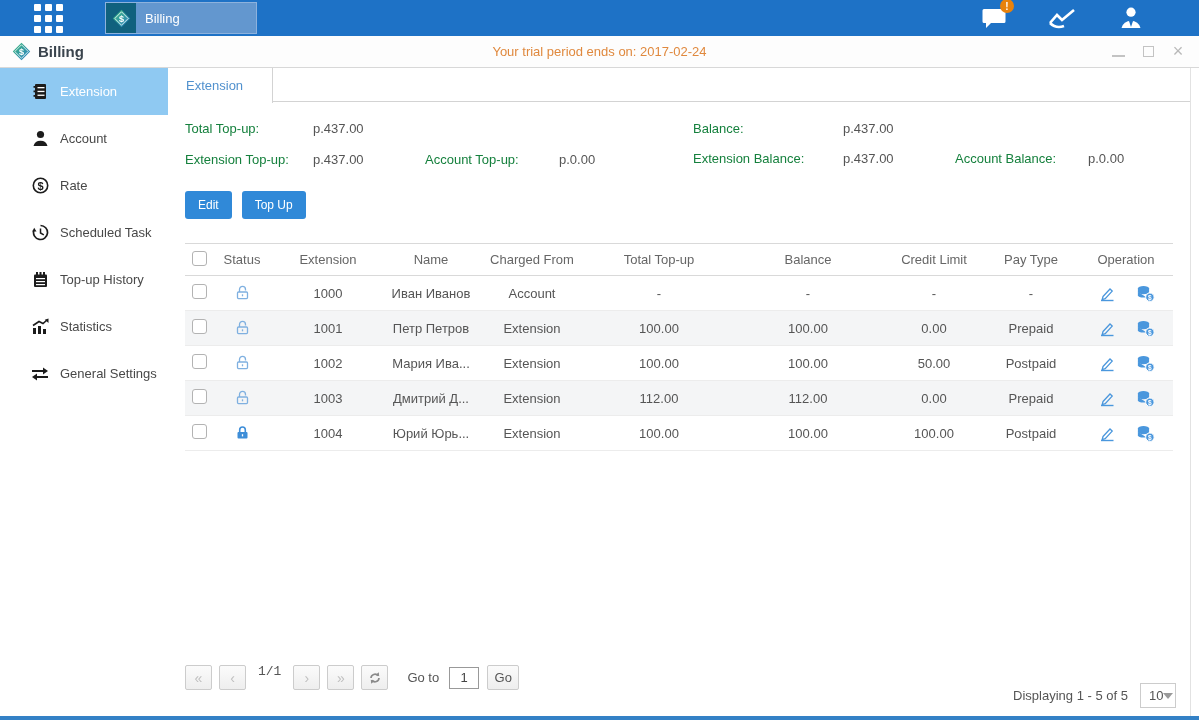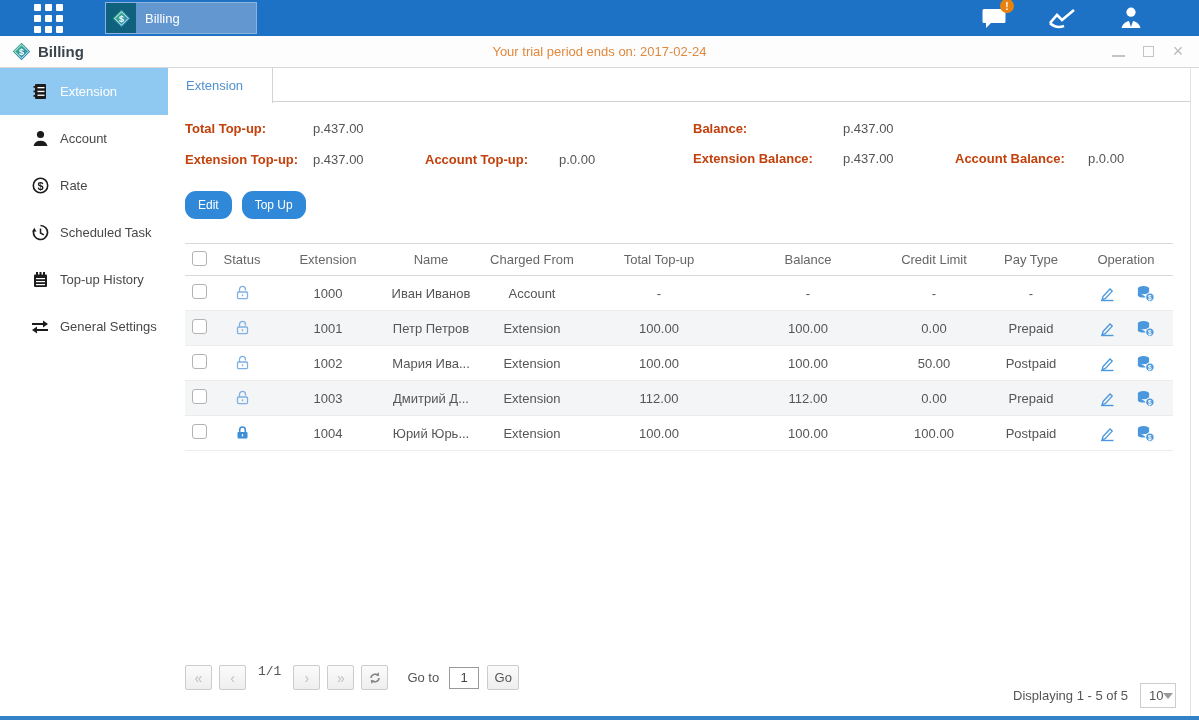--- a/index.html
+++ b/index.html
@@ -37,26 +37,26 @@
 
   .main { flex:1; position:relative; border-right:1px solid #e2e2e2; margin-right:12px; }
 
   .tabstrip { height:34px; border-bottom:1px solid #d3d3d3; display:flex; overflow:visible; }
   .tab { height:35px; width:105px; background:#fff; border-right:1px solid #d3d3d3; color:#5191ce; font-size:13px; display:flex; align-items:center; padding-left:18px; z-index:2; cursor:pointer; }
 
   
   .summary { margin:16px 17px 0; display:flex; font-size:13px; line-height:21px; }
   .summary .half-l { width:508px; display:grid; grid-template-columns:128px 112px 134px auto; row-gap:10px; }
   .summary .half-r { flex:1; display:grid; grid-template-columns:150px 112px 133px auto; row-gap:8px; }
-  .summary .lbl { font-weight:bold; color:#c2410c; }
+  .summary .lbl { font-weight:normal; color:#15803d; }
   .summary .val { color:#555; }
 
   
   .actions { margin:21px 0 0 17px; display:flex; gap:10px; }
-  .btn { background:#3089d8; color:#fff; font-size:12px; border:none; border-radius:11px; padding:7px 13px; cursor:pointer; }
+  .btn { background:#3089d8; color:#fff; font-size:12px; border:none; border-radius:3px; padding:7px 13px; cursor:pointer; }
 
   
   .tbl { margin:24px 17px 0 17px; font-size:13px; color:#555; }
   .tbl-header, .tbl-row { display:grid; grid-template-columns:28px 58px 114px 92px 110px 144px 154px 98px 96px 94px; align-items:center; }
   .tbl-header { height:33px; border-top:1px solid #d9d9d9; border-bottom:1px solid #d9d9d9; color:#666; background:#fff; }
   .tbl-row { height:35px; border-bottom:1px solid #ececec; }
   .tbl-row:nth-child(odd) { background:#f4f5f6; }
   .cell-c { text-align:center; }
   .cb { width:15px; height:15px; border:1px solid #b3b3b3; border-radius:3px; background:#fff; display:inline-block; cursor:pointer; }
   .lock { display:inline-flex; justify-content:center; width:100%; cursor:pointer; }
@@ -206,20 +206,32 @@
           <rect x="11" y="1" width="2" height="4" fill="#1c1c1c"></rect>
           <rect x="4" y="7" width="9" height="1.2" fill="#fff"></rect>
           <rect x="4" y="10" width="9" height="1.2" fill="#fff"></rect>
           <rect x="4" y="13" width="9" height="1.2" fill="#fff"></rect>
         </svg>
       </span>
       <span>Top-up History</span>
     </div>
     <div class="side-item">
       <span class="ic">
+        <svg width="18" height="17" viewBox="0 0 18 17">
+          <rect x="2" y="10" width="3" height="6" fill="#1c1c1c"></rect>
+          <rect x="7" y="8" width="3" height="8" fill="#1c1c1c"></rect>
+          <rect x="12" y="11" width="3" height="5" fill="#1c1c1c"></rect>
+          <polyline points="2,7.5 8,3.5 12,5.5 16,2" fill="none" stroke="#1c1c1c" stroke-width="1.6"></polyline>
+          <polygon points="17.5,0.5 17.5,5 13.8,1.8" fill="#1c1c1c"></polygon>
+        </svg>
+      </span>
+      <span>Statistics</span>
+    </div>
+    <div class="side-item">
+      <span class="ic">
         <svg width="18" height="15" viewBox="0 0 18 15">
           <rect x="1" y="4" width="12" height="2" fill="#1c1c1c"></rect>
           <polygon points="12,1.5 17,5 12,8.5" fill="#1c1c1c"></polygon>
           <rect x="5" y="10" width="12" height="2" fill="#1c1c1c"></rect>
           <polygon points="6,7.5 1,11 6,14.5" fill="#1c1c1c"></polygon>
         </svg>
       </span>
       <span>General Settings</span>
     </div>
   </div>

